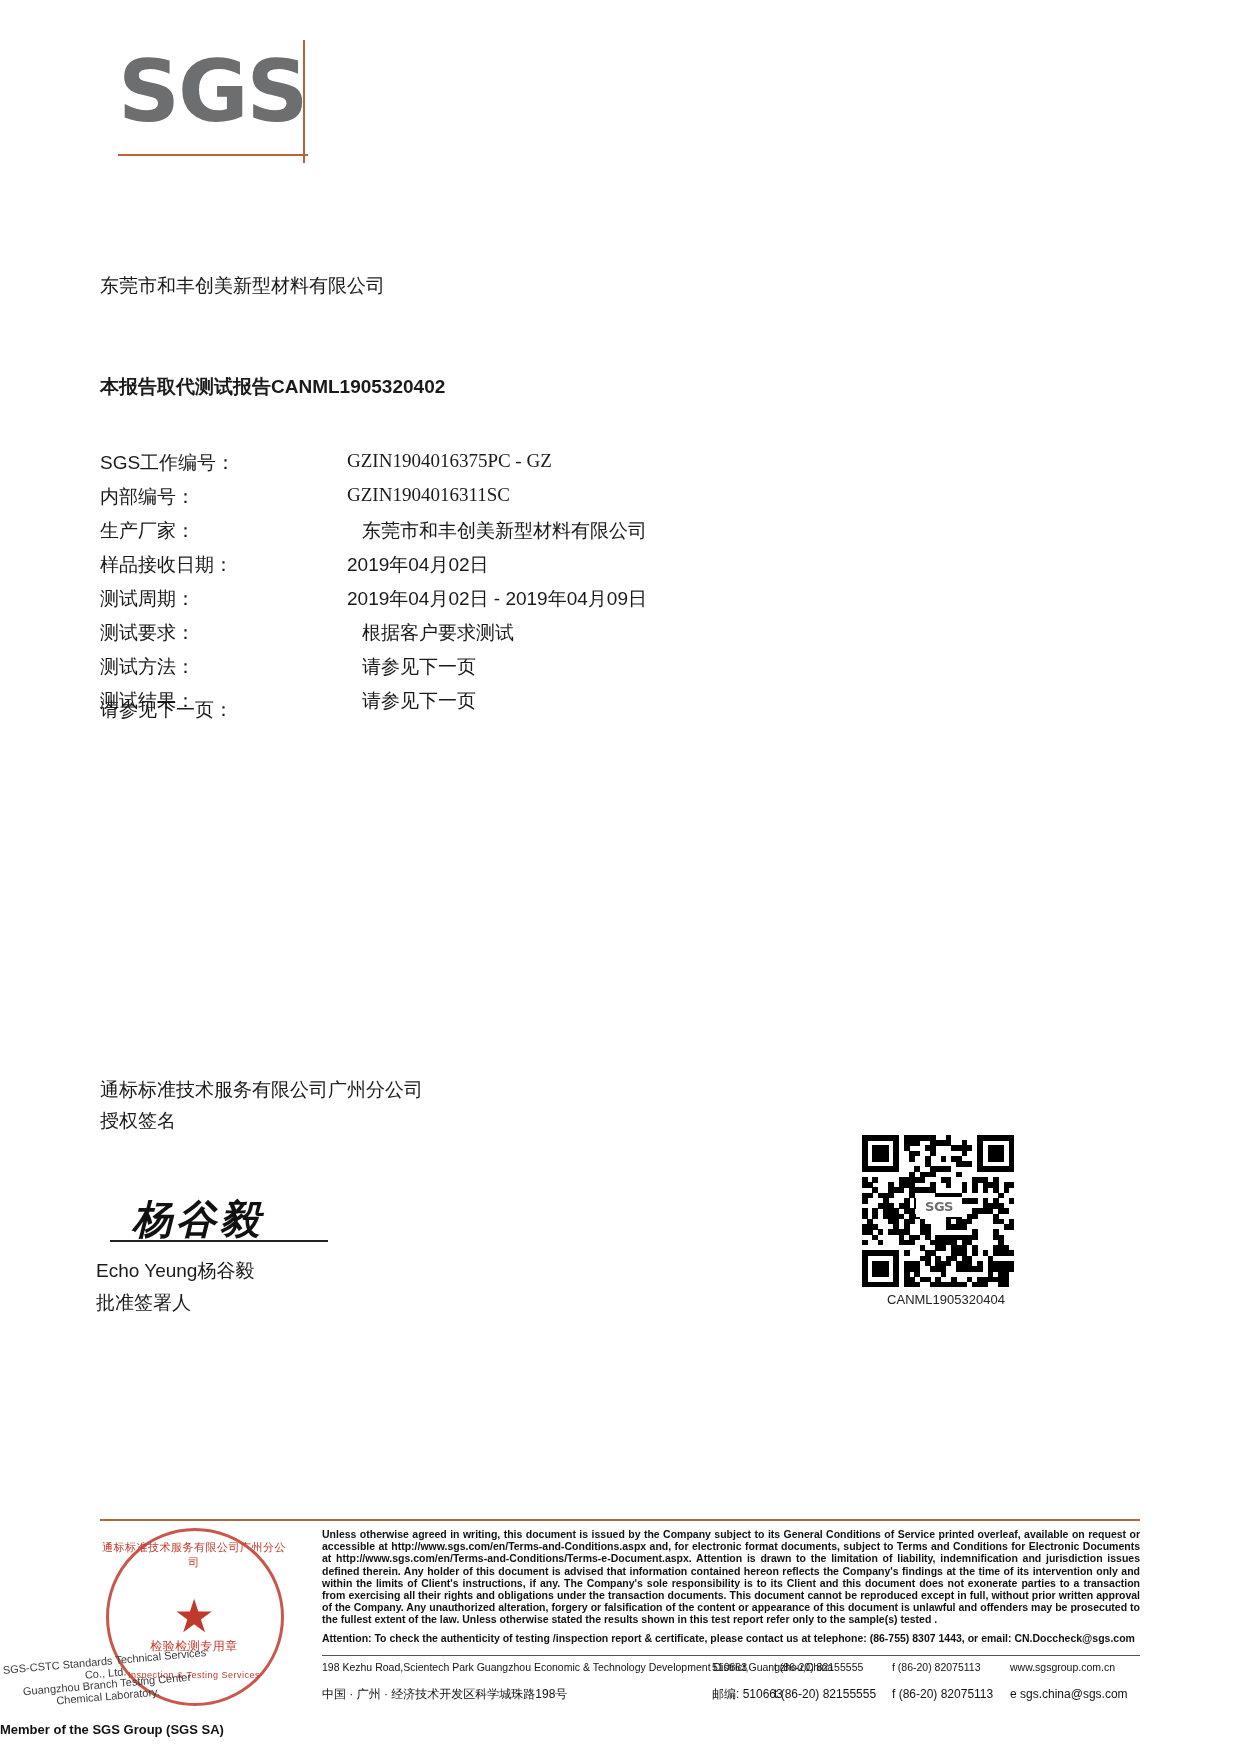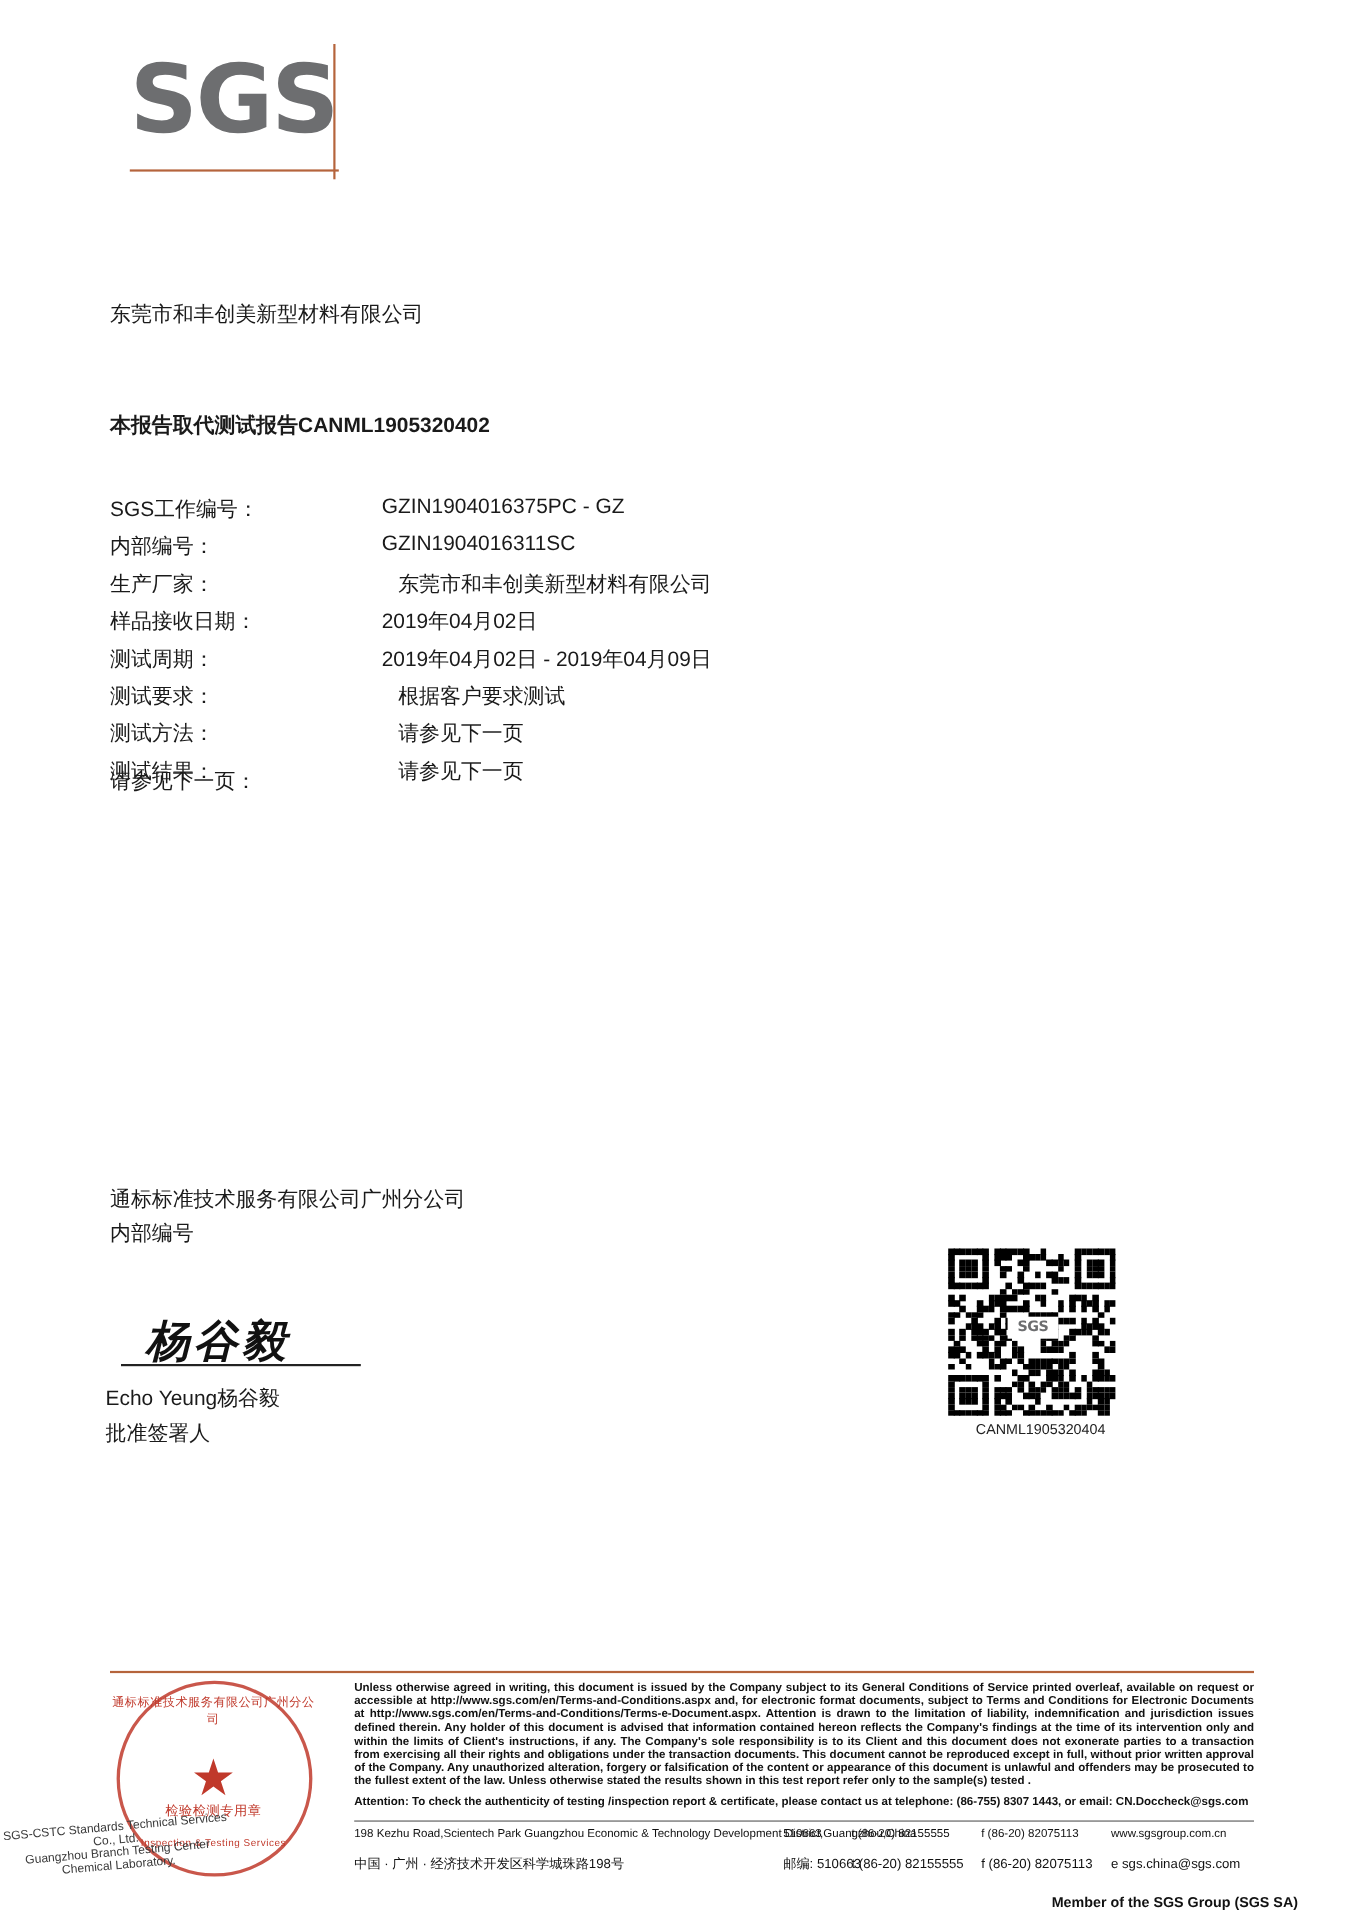--- a/index.html
+++ b/index.html
@@ -133,21 +133,21 @@
     position: absolute;
     left: 0;
     top: 0;
     white-space: nowrap;
   }
   .field-value {
     position: absolute;
     top: 0;
     white-space: nowrap;
   }
-  .v-indent-0 { left: 247px; }
+  .v-indent-0 { left: 247px; font-family: Liberation Serif, serif; }
   .v-indent-1 { left: 247px; }
   .v-indent-2 { left: 262px; }
 
   .summary-label {
     position: absolute;
     left: 100px;
     top: 697px;
     font-size: 19px;
   }
 
@@ -385,21 +385,20 @@
   .addr-cn .seg-a { display: inline-block; width: 390px; }
   .addr-cn .seg-b { display: inline-block; width: 62px; }
   .addr-cn .seg-c { display: inline-block; width: 118px; }
   .addr-cn .seg-d { display: inline-block; width: 118px; }
 
   .member-line {
     position: absolute;
     left: 0;
     top: 1722px;
     width: 1180px;
-    text-align: right;
     font-size: 13px;
     font-weight: bold;
     color: #111;
   }
 </style>
 </head>
 <body>
 
 <div class="page">
 
@@ -446,21 +445,21 @@
     <div class="field-row">
       <span class="field-label">测试结果：</span>
       <span class="field-value v-indent-2">请参见下一页</span>
     </div>
   </div>
 
   <div class="summary-label">请参见下一页：</div>
 
 
   <div class="sig-company">通标标准技术服务有限公司广州分公司</div>
-  <div class="sig-auth">内部编号</div>
+  <div class="sig-auth">授权签名</div>
   <div class="sig-script">杨谷毅</div>
   <div class="sig-line"></div>
   <div class="sig-name">Echo Yeung杨谷毅</div>
   <div class="sig-role">批准签署人</div>
 
   <div class="qr-wrap">
     <div class="qr-canvas" id="qr-canvas">
       <div style="position: absolute; background: rgb(0, 0, 0); left: 0px; top: 0px; width: 5.64px; height: 5.64px;"></div>
         <div style="position: absolute; background: rgb(0, 0, 0); left: 5.24px; top: 0px; width: 5.64px; height: 5.64px;"></div>
         <div style="position: absolute; background: rgb(0, 0, 0); left: 10.48px; top: 0px; width: 5.64px; height: 5.64px;"></div>

